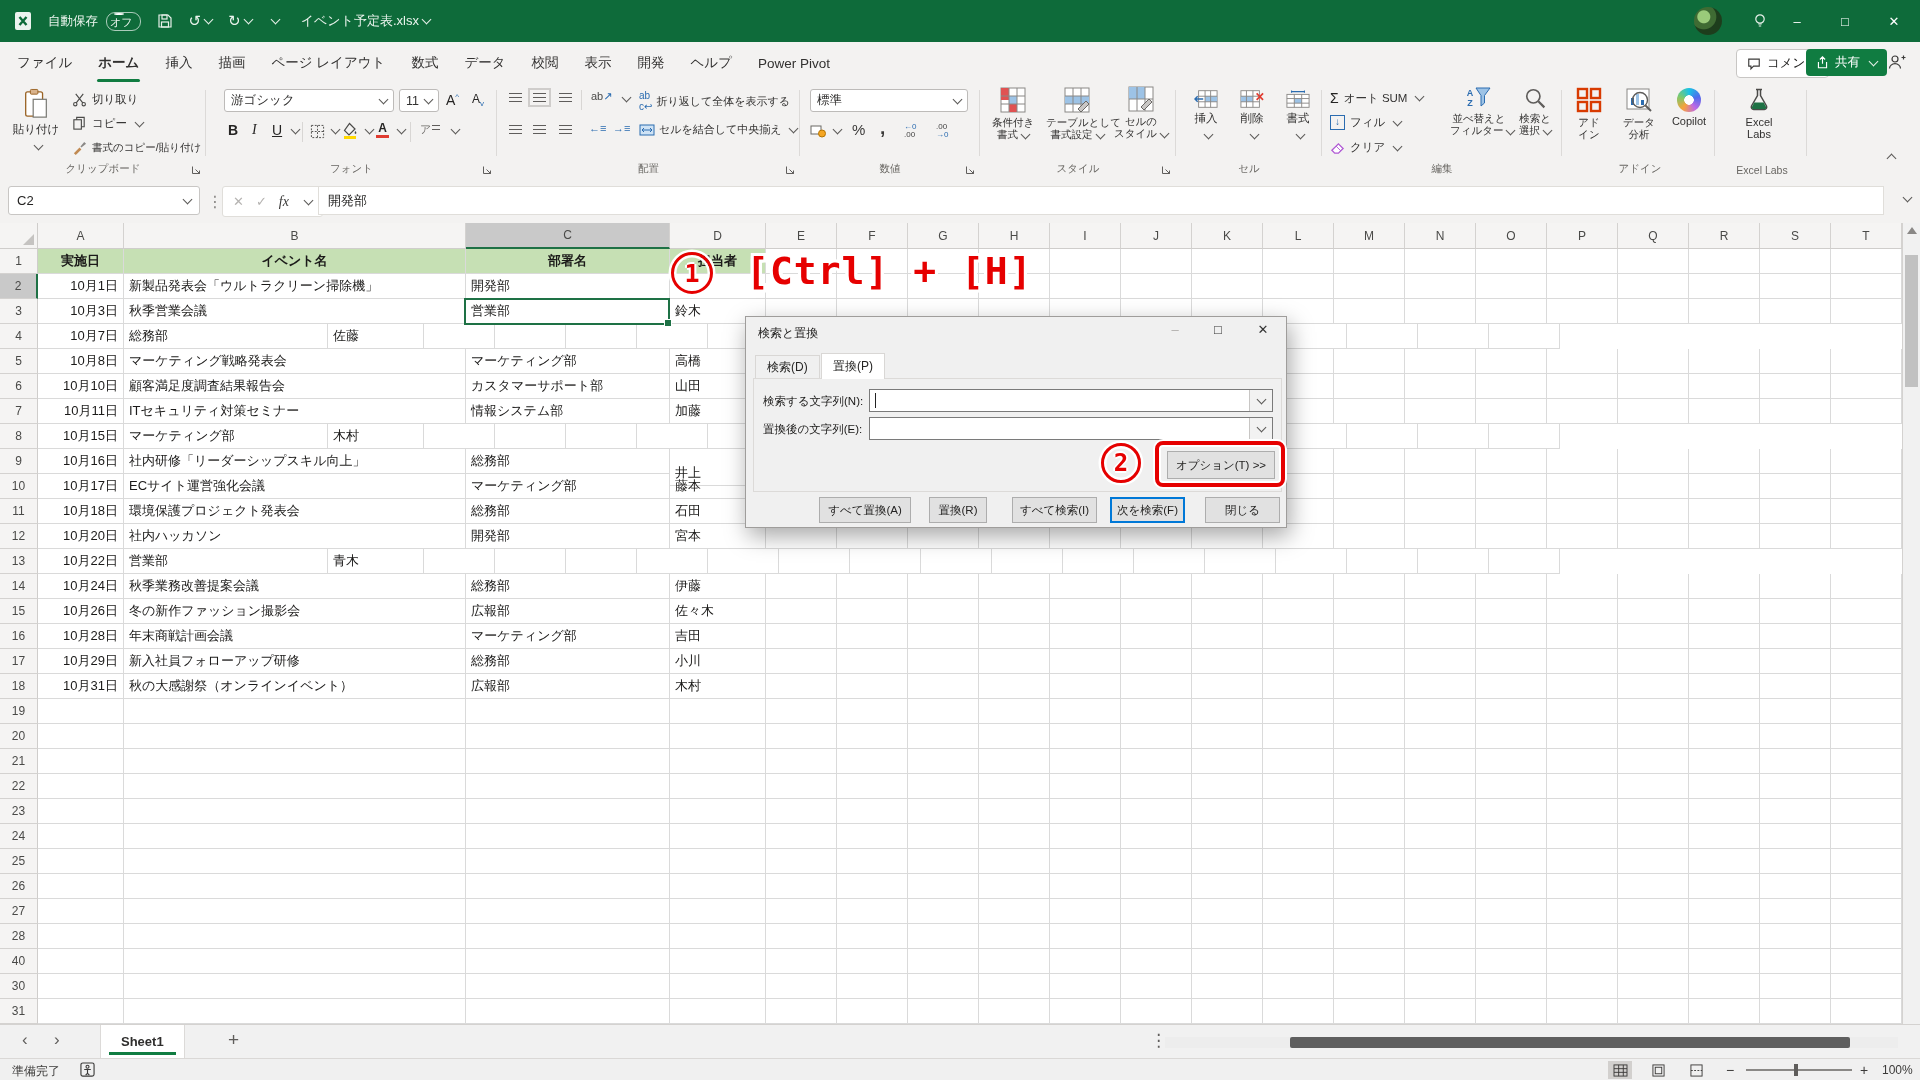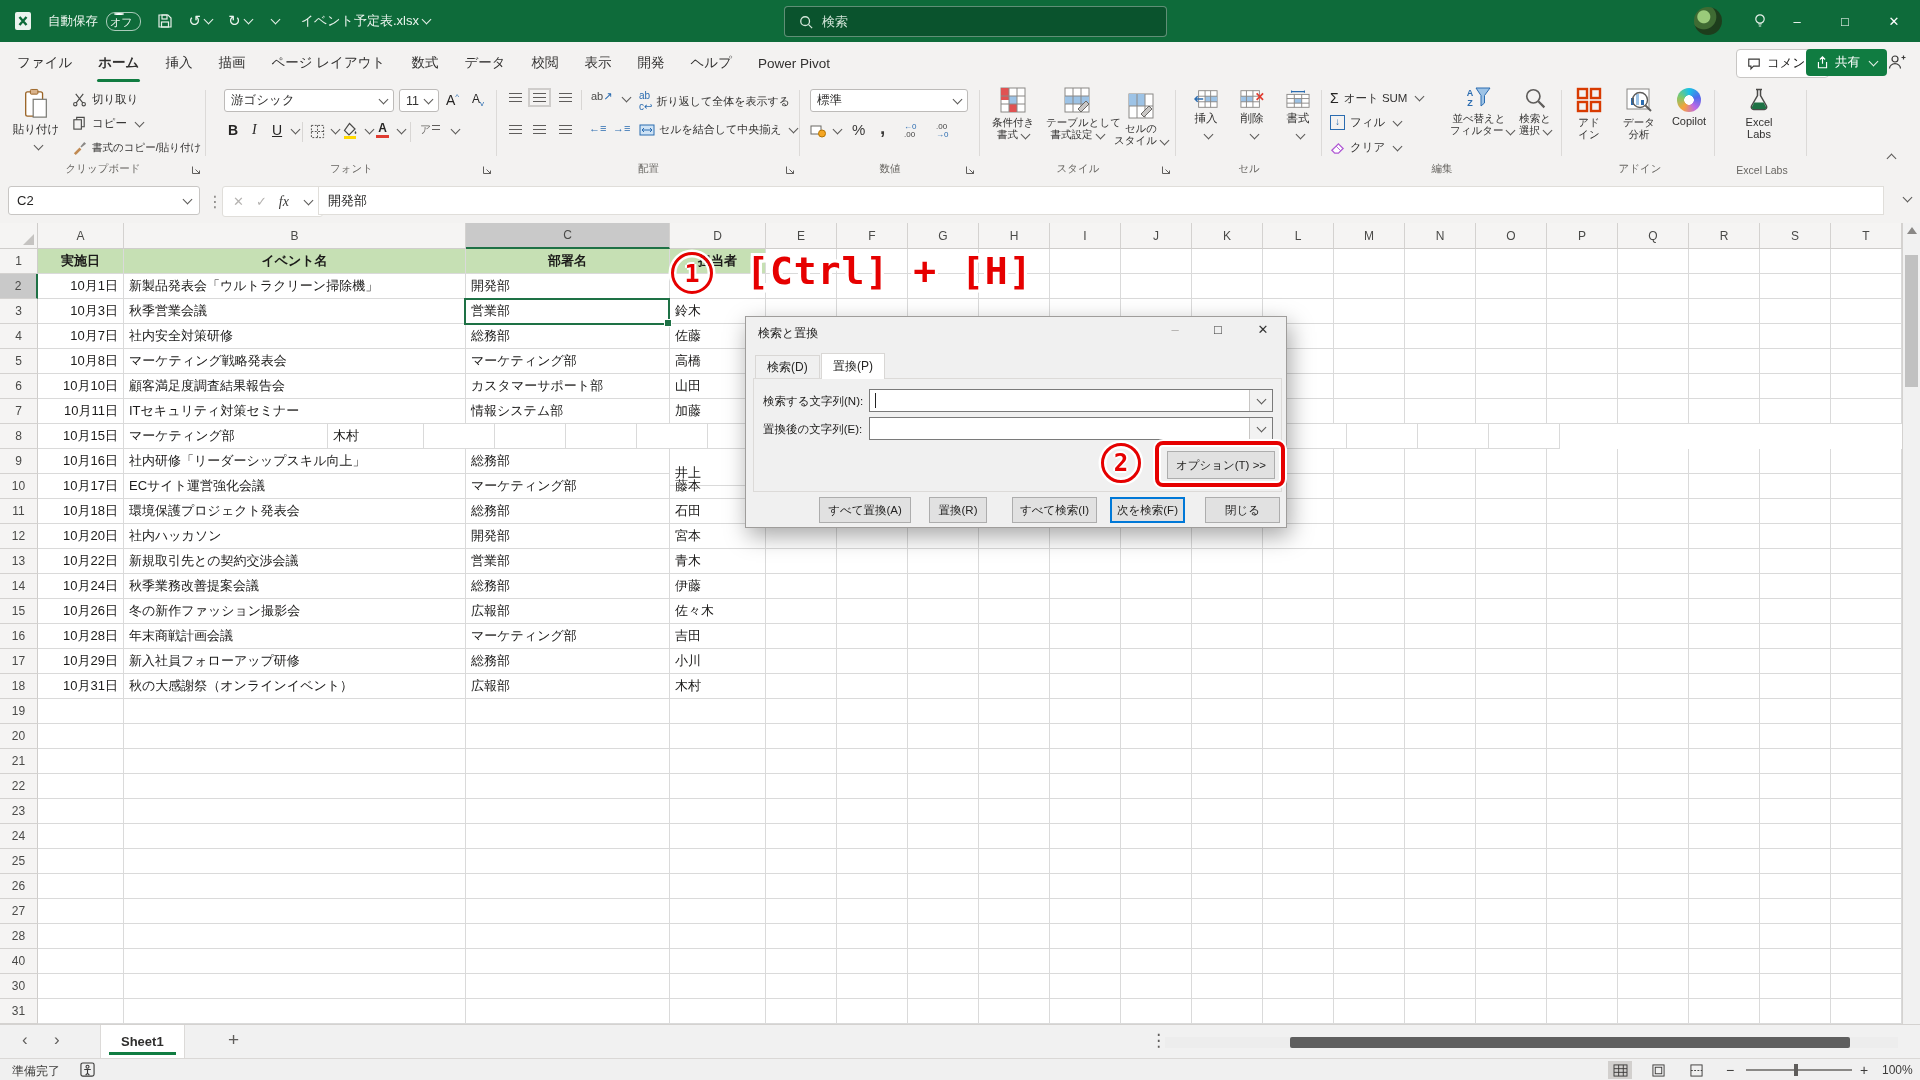--- a/index.html
+++ b/index.html
@@ -174,27 +174,20 @@
           <span class="cv cvw"></span>
         </span>
       <span class="tbtn">
           <span class="cv cvw"></span>
         </span>
       <span class="tbtn" style="font-size:13px;margin-left:22px;">
         <span>イベント予定表.xlsx</span>
         <span class="cv cvw"></span>
       </span>
     </div>
-    <div id="search-box">
-      <svg width="14" height="14" viewBox="0 0 16 16" fill="none" stroke="#d5e7db" stroke-width="1.5">
-          <circle cx="7" cy="7" r="5"></circle>
-          <path d="M11 11 L15 15"></path>
-        </svg>
-      <span>検索</span>
-    </div>
     <span id="avatar"></span>
     <span class="winbtn" style="left:1737px;">
       <svg width="16" height="16" viewBox="0 0 16 16" fill="none" stroke="#e8f1ea" stroke-width="1.2">
           <circle cx="8" cy="6" r="4.2"></circle>
           <path d="M6.3 11 h3.4 M6.8 13 h2.4"></path>
         </svg>
     </span>
     <span class="winbtn" style="left:1774px;">–</span>
     <span class="winbtn" style="left:1822px;">□</span>
     <span class="winbtn" style="left:1871px;">✕</span>
@@ -395,21 +388,21 @@
       </div>
       <div class="stackbtn" style="left:66px;top:3px;width:62px;">
         <svg width="26" height="26" viewBox="0 0 26 26" style="margin:0 auto;">
             <rect x="1" y="1" width="24" height="24" fill="#fff" stroke="#8a8886"></rect>
             <rect x="1" y="9" width="24" height="8" fill="#9dc3e6"></rect>
             <path d="M9 1 V25 M17 1 V25 M1 9 H25 M1 17 H25" stroke="#8a8886" fill="none"></path>
             <path d="M14 22 l8-8 3 3 -8 8 z" fill="#c9c7c5" stroke="#6a6865"></path>
           </svg>
         <div class="lbl2"><span>テーブルとして</span><br><span>書式設定</span><span class="cv"></span></div>
       </div>
-      <div class="stackbtn" style="left:130px;top:9px;width:62px;">
+      <div class="stackbtn" style="left:130px;top:2px;width:62px;">
         <svg width="26" height="26" viewBox="0 0 26 26" style="margin:0 auto;">
             <rect x="1" y="1" width="24" height="24" fill="#fff" stroke="#8a8886"></rect>
             <rect x="1" y="1" width="16" height="12" fill="#9dc3e6"></rect>
             <path d="M9 1 V25 M17 1 V25 M1 13 H25" stroke="#8a8886" fill="none"></path>
             <path d="M13 21 l8-8 3 3 -8 8 z" fill="#c9c7c5" stroke="#6a6865"></path>
           </svg>
         <div class="lbl2"><span>セルの</span><br><span>スタイル</span><span class="cv"></span></div>
       </div>
       <div class="grplabel">スタイル</div>
       <span class="launch">
@@ -643,21 +636,20 @@
           <div class="cell" style="width: 71px;"></div>
           <div class="cell" style="width: 71px;"></div>
           <div class="cell" style="width: 71px;"></div>
           <div class="cell" style="width: 71px;"></div>
           <div class="cell" style="width: 71px;"></div>
           <div class="cell" style="width: 71px;"></div>
         </div>
         <div class="grow">
           <div class="rowhead">4</div>
           <div class="cell num" style="width: 86px;">10月7日</div>
-          <div class="cell txt" style="width: 342px;">社内安全対策研修</div>
           <div class="cell txt" style="width: 204px;">総務部</div>
           <div class="cell txt" style="width: 96px;">佐藤</div>
           <div class="cell" style="width: 71px;"></div>
           <div class="cell" style="width: 71px;"></div>
           <div class="cell" style="width: 71px;"></div>
           <div class="cell" style="width: 71px;"></div>
           <div class="cell" style="width: 71px;"></div>
           <div class="cell" style="width: 71px;"></div>
           <div class="cell" style="width: 71px;"></div>
           <div class="cell" style="width: 71px;"></div>
@@ -849,21 +841,20 @@
           <div class="cell" style="width: 71px;"></div>
           <div class="cell" style="width: 71px;"></div>
           <div class="cell" style="width: 71px;"></div>
           <div class="cell" style="width: 71px;"></div>
           <div class="cell" style="width: 71px;"></div>
           <div class="cell" style="width: 71px;"></div>
         </div>
         <div class="grow">
           <div class="rowhead">13</div>
           <div class="cell num" style="width: 86px;">10月22日</div>
-          <div class="cell txt" style="width: 342px;">新規取引先との契約交渉会議</div>
           <div class="cell txt" style="width: 204px;">営業部</div>
           <div class="cell txt" style="width: 96px;">青木</div>
           <div class="cell" style="width: 71px;"></div>
           <div class="cell" style="width: 71px;"></div>
           <div class="cell" style="width: 71px;"></div>
           <div class="cell" style="width: 71px;"></div>
           <div class="cell" style="width: 71px;"></div>
           <div class="cell" style="width: 71px;"></div>
           <div class="cell" style="width: 71px;"></div>
           <div class="cell" style="width: 71px;"></div>

